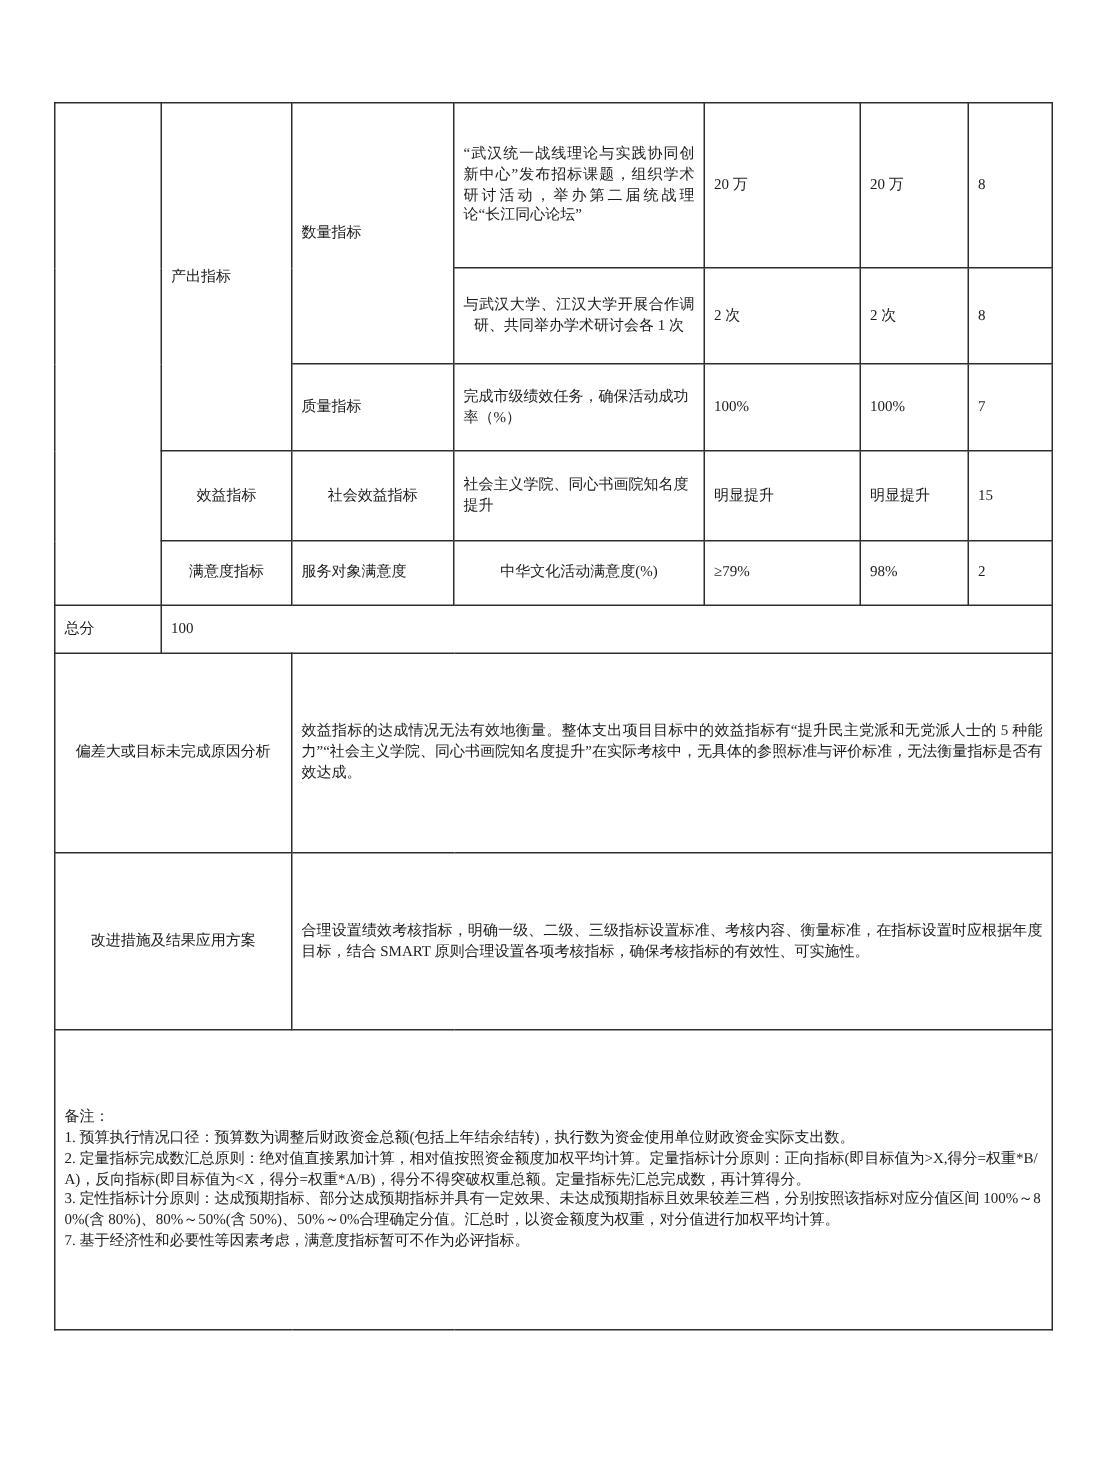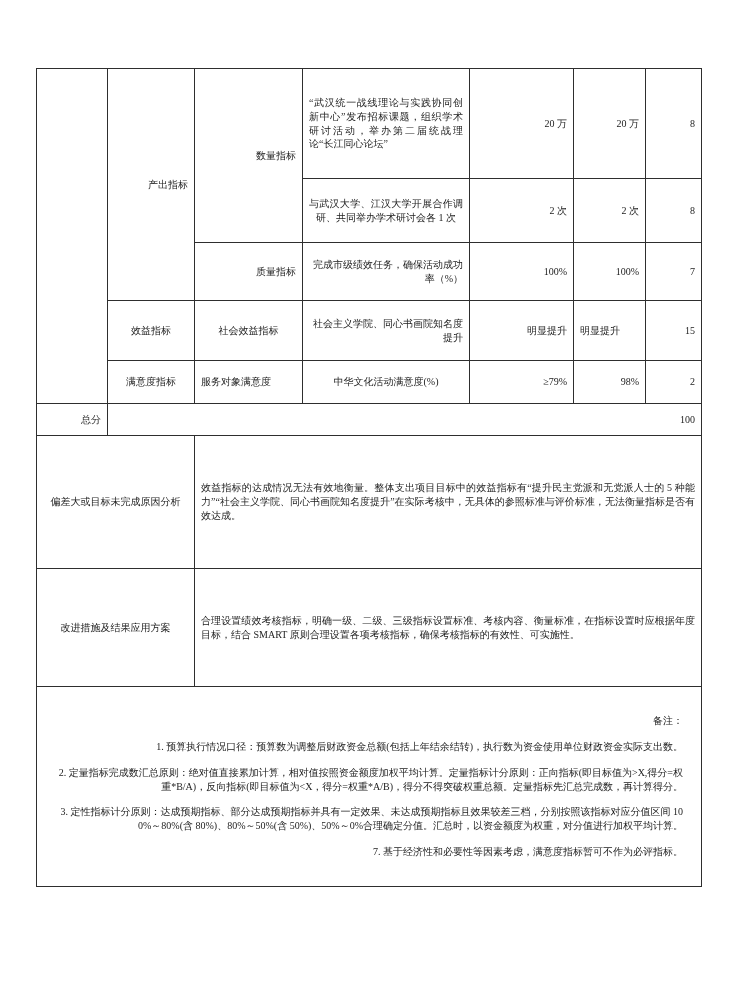--- a/index.html
+++ b/index.html
@@ -21,39 +21,39 @@
   }
   table.perf td {
     border: 1.5px solid #2e2e2e;
     vertical-align: middle;
     font-size: 10px;
     line-height: 1.38;
     padding: 4px 6px;
     word-break: break-all;
     overflow: hidden;
   }
-  .center { text-align: right; }
+  .center { text-align: left; }
   .bold { font-weight: normal; }
   .desc-justify { text-align: justify; text-justify: inter-character; }
   .desc-center-last { text-align: justify; text-justify: inter-character; text-align-last: center; }
   .wrap-justify { text-align: justify; text-justify: inter-character; padding: 4px 9px; }
   .label-left { text-align: center; }
   .big-text-cell {
     padding: 8px 14px;
     line-height: 2.55;
     vertical-align: middle;
     text-align: justify;
   }
   .remarks-cell {
     vertical-align: top;
     padding: 5px 10px 6px 10px;
     font-size: 13.5px;
     line-height: 1.46;
   }
-  .remarks-cell div { margin: 12px; text-align: right; }
+  .remarks-cell div { margin: 0; }
   .total-value { font-size: 14.5px; }
 </style>
 </head>
 <body>
 
 <div class="page">
   <table class="perf">
     <colgroup>
       <col style="width:71px">
         <col style="width:87px">

